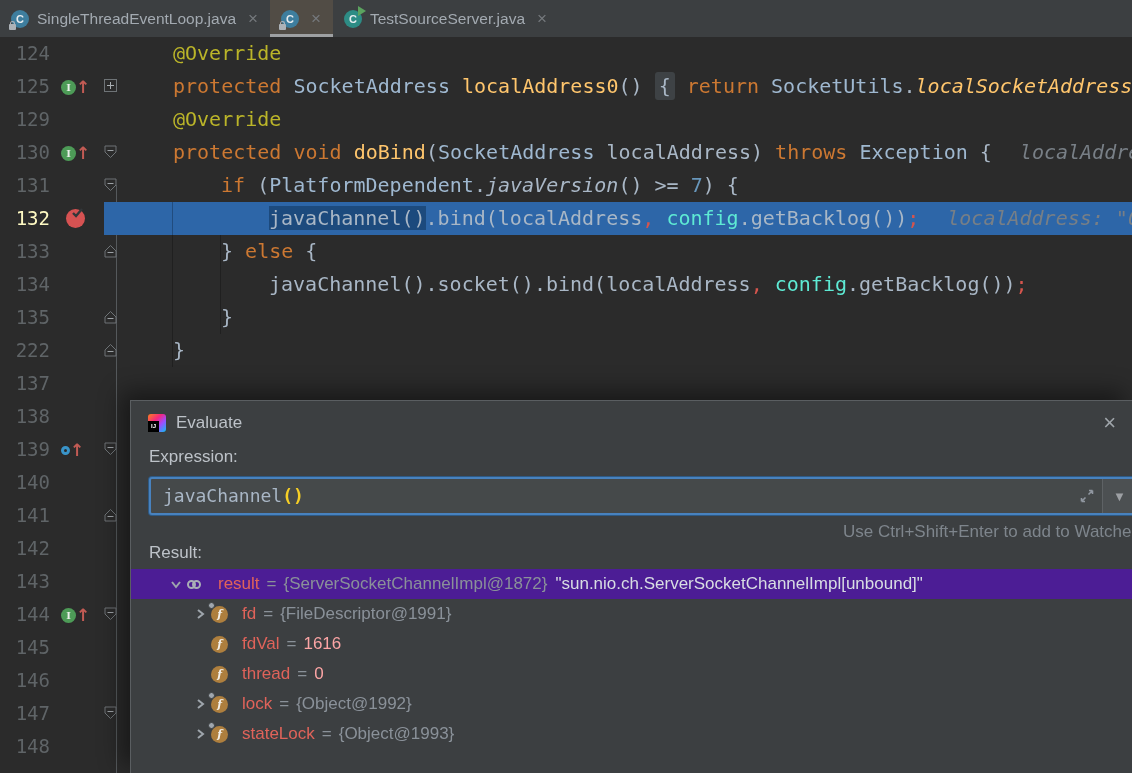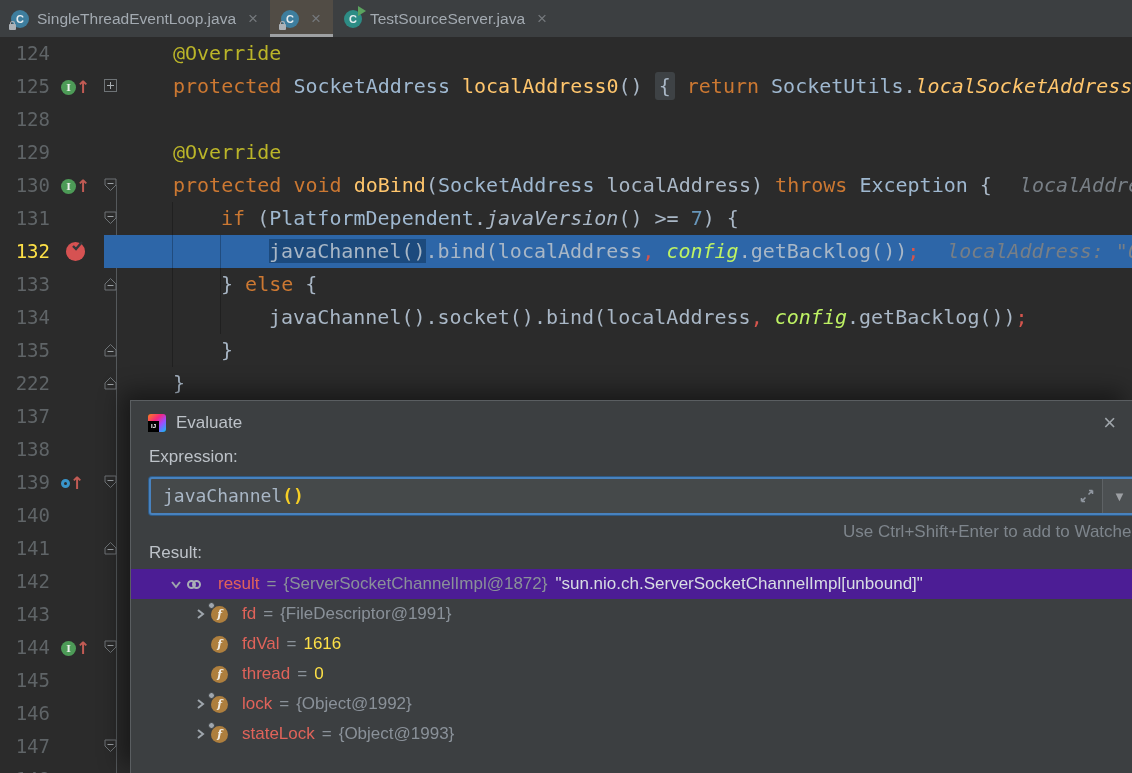--- a/index.html
+++ b/index.html
@@ -26,33 +26,33 @@
   .tab-close { color:#75797D; font-size:17px; line-height:17px; margin-left:4px; }
 
   
   .editor { position:absolute; top:37px; left:0; right:0; bottom:0; background:#2B2B2B;
             font-family:"DejaVu Sans Mono", monospace; font-size:20px; overflow:hidden; }
   .fold-vline { position:absolute; left:116px; top:148px; bottom:0; width:1px; background:#55595C; }
   .row { display:flex; height:33px; line-height:33px; position:relative; white-space:pre; }
   .row.hl .code { background:#2D66A8; }
   .row.hl .gfold { background:linear-gradient(90deg, transparent 0 8px, #2D66A8 8px 100%); }
   .gnum { flex:0 0 52px; text-align:right; font-size:19px; color:#5F6467; padding-right:2px; }
-  .gnum.cur { color:#fde047; }
+  .gnum.cur { color:#fef9c3; }
   .gicon { flex:0 0 44px; position:relative; }
   .gfold { flex:0 0 29px; text-align:center; position:relative; }
   .gfold svg { position:absolute; left:6px; top:8px; }
   .code { flex:1 1 auto; overflow:hidden; color:#A9B7C6; }
   .iguide { position:absolute; width:1px; background:rgba(0,0,0,0.25); }
 
   .tok-kw { color:#CC7832; } .tok-ann { color:#BBB529; }
   .tok-cls { color:#9FB8D0; } .tok-meth { color:#FFC66D; }
   .tok-methi { color:#FFC66D; font-style:italic; }
   .tok-itali { color:#A9B7C6; font-style:italic; }
   .tok-plain { color:#A9B7C6; } .tok-num { color:#6897BB; }
-  .tok-red { color:#D5554D; } .tok-field { color:#bef264;font-style:italic; }
+  .tok-red { color:#D5554D; } .tok-field { color:#5eead4; }
   .tok-selbox { background:#1C4A7D; }
   .tok-foldbox { background:#3E4245; border-radius:3px; padding:2px 4px; }
   .tok-hint { color:#787F86; font-style:italic; margin-left:28px; }
 
   .ov-green { display:inline-block; width:15px; height:15px; border-radius:50%; background:#4D9B57;
               color:#E9EFE9; font-size:10px; font-weight:bold; text-align:center; line-height:15px;
               font-family:"DejaVu Serif", serif; vertical-align:middle; margin-left:9px; }
   .ov-blue { display:inline-block; width:9px; height:9px; border-radius:50%; border:3.5px solid #3994C9;
              vertical-align:middle; margin-left:9px; background:transparent; }
   .ov-arrow { color:#C25B54; font-weight:bold; font-size:17px; vertical-align:middle;
@@ -92,21 +92,21 @@
            text-align:center; line-height:17px; }
   .fbadge { position:absolute; left:-3px; top:-4px; width:7px; height:7px; border-radius:50%;
             background:#9FA6AD; border:1px solid #3C3F41; }
   .oo { display:flex; align-items:center; }
   .oo i { display:block; width:9px; height:9px; border:2.2px solid #A9AFB6; border-radius:50%; }
   .oo i + i { margin-left:-4px; }
   .tw-name { color:#E0635A; margin-left:7px; }
   .tw-eq { color:#8A9199; margin:0 7px; }
   .tw-type { color:#8A9199; }
   .tw-val-string { color:#D8DDE3; margin-left:8px; }
-  .tw-val-number { color:#fde047; }
+  .tw-val-number { color:#fca5a5; }
 </style>
 </head>
 <body>
 
 <div class="screen">
 
   <div class="tabbar">
     <div class="tab">
       <span class="tab-icon">
         <span>C</span>
@@ -134,21 +134,20 @@
 
   <div class="editor" id="editor">
     <div class="fold-vline"></div>
     <div id="rows">
         <div class="row"><span class="gnum">124</span><span class="gicon"></span><span class="gfold"></span><span class="code" style="padding-left:48px"><span class="tok-ann">@Override</span></span></div>
         <div class="row"><span class="gnum">125</span><span class="gicon"><span class="ov-green">I</span><span class="ov-arrow">↑</span></span><span class="gfold"><svg width="17" height="16">
               <rect x="2.5" y="1.5" width="12" height="12" fill="#2B2B2B" stroke="#6E7376"></rect>
               <line x1="5" y1="7.5" x2="12" y2="7.5" stroke="#A9AEB2"></line>
               <line x1="8.5" y1="4" x2="8.5" y2="11" stroke="#A9AEB2"></line>
             </svg></span><span class="code" style="padding-left:48px"><span class="tok-kw">protected </span><span class="tok-cls">SocketAddress </span><span class="tok-meth">localAddress0</span><span class="tok-plain">() </span><span class="tok-foldbox">{</span><span class="tok-plain"> </span><span class="tok-kw">return</span><span class="tok-plain"> </span><span class="tok-cls">SocketUtils</span><span class="tok-plain">.</span><span class="tok-methi">localSocketAddress</span></span></div>
-        <div class="row"><span class="gnum">128</span><span class="gicon"></span><span class="gfold"></span><span class="code" style="padding-left:0px"></span></div>
         <div class="row"><span class="gnum">129</span><span class="gicon"></span><span class="gfold"></span><span class="code" style="padding-left:48px"><span class="tok-ann">@Override</span></span></div>
         <div class="row"><span class="gnum">130</span><span class="gicon"><span class="ov-green">I</span><span class="ov-arrow">↑</span></span><span class="gfold"><svg width="17" height="16">
               <polygon points="3,2 14,2 14,8 8.5,13.5 3,8" fill="#2B2B2B" stroke="#6E7376"></polygon>
               <line x1="5.5" y1="6.5" x2="11.5" y2="6.5" stroke="#9CA1A5"></line>
             </svg></span><span class="code" style="padding-left:48px"><span class="tok-kw">protected void </span><span class="tok-meth">doBind</span><span class="tok-plain">(</span><span class="tok-cls">SocketAddress</span><span class="tok-plain"> localAddress) </span><span class="tok-kw">throws</span><span class="tok-plain"> </span><span class="tok-cls">Exception</span><span class="tok-plain"> {</span><span class="tok-hint">localAddre</span></span></div>
         <div class="row"><span class="gnum">131</span><span class="gicon"></span><span class="gfold"><svg width="17" height="16">
               <polygon points="3,2 14,2 14,8 8.5,13.5 3,8" fill="#2B2B2B" stroke="#6E7376"></polygon>
               <line x1="5.5" y1="6.5" x2="11.5" y2="6.5" stroke="#9CA1A5"></line>
             </svg></span><span class="code" style="padding-left:96px"><span class="tok-kw">if</span><span class="tok-plain"> (</span><span class="tok-cls">PlatformDependent</span><span class="tok-plain">.</span><span class="tok-itali">javaVersion</span><span class="tok-plain">() &gt;= </span><span class="tok-num">7</span><span class="tok-plain">) {</span></span></div>
         <div class="row hl"><span class="gnum cur">132</span><span class="gicon"><span class="bp"><svg width="13" height="11">

